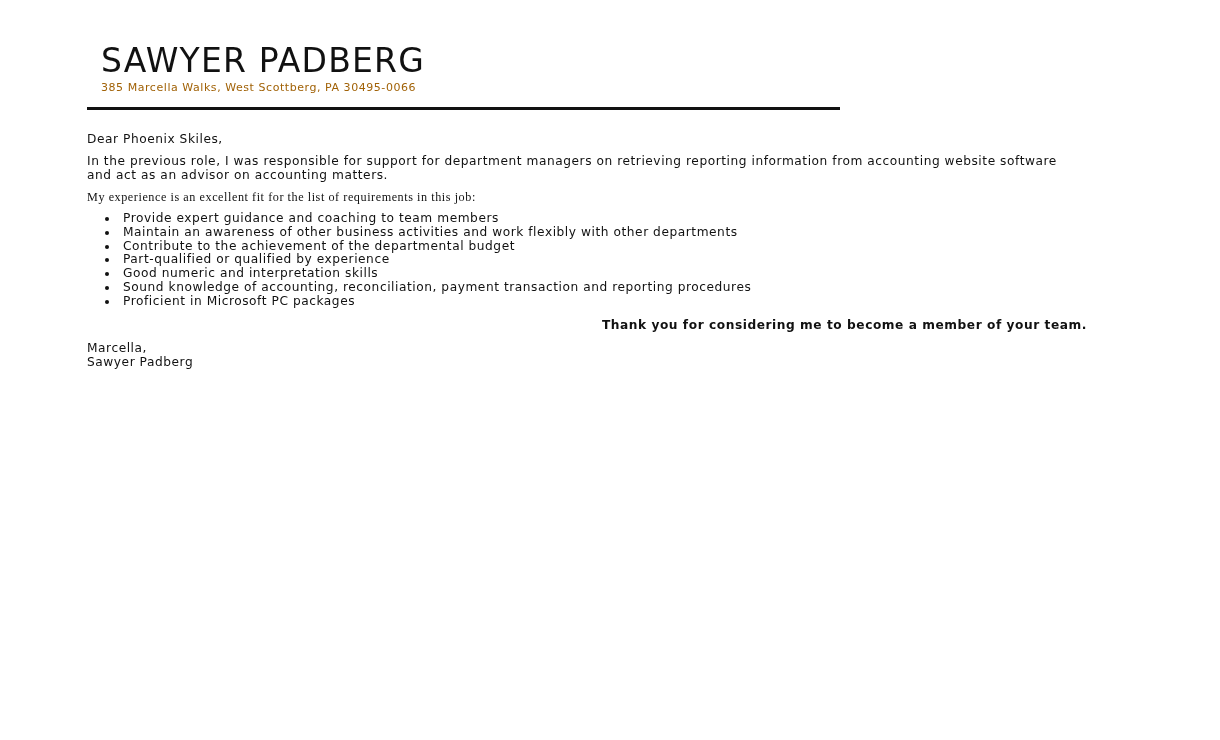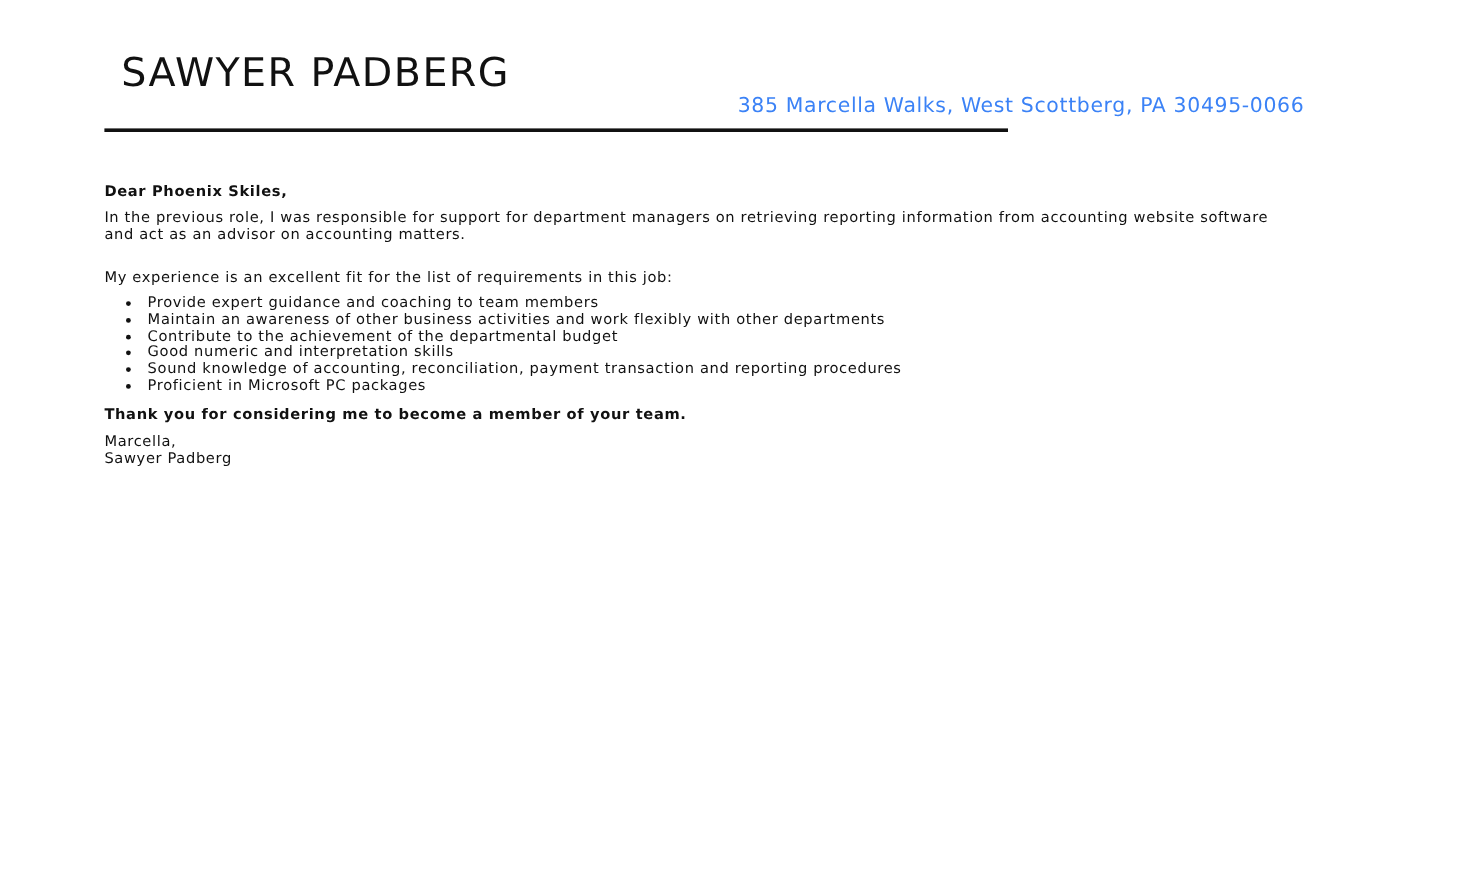--- a/index.html
+++ b/index.html
@@ -27,49 +27,48 @@
     }
     .name {
       font-size: 33px;
       font-weight: normal;
       letter-spacing: 1.2px;
       line-height: 38px;
       margin: 0;
       color: #111;
     }
     .address {
-      font-size: 17px;
+      font-size: 11px;
       line-height: 16px;
       letter-spacing: 0.55px;
       margin: 0;
-      color: #3b82f6;
-      text-align: right;
+      color: #a16207;
     }
     .divider {
       width: 753px;
       height: 3px;
       background: #111;
       margin-top: 11px;
       border: none;
     }
     .body-text {
       font-size: 12.2px;
       letter-spacing: 0.55px;
       line-height: 14px;
     }
     .salutation {
-      margin-top: 42px;
-      font-weight: bold;
+      margin-top: 22px;
+      font-weight: normal;
     }
     p {
       margin: 0;
     }
     .para-1 { margin-top: 9px; }
     .para-2 { margin-top: 8px; width: 975px; }
-    .para-3 { margin-top: 22px; }
+    .para-3 { margin-top: 8px; font-family: Liberation Serif, serif; }
     ul.reqs {
       margin: 8px 0 0 0;
       padding-left: 36px;
       list-style: none;
     }
     ul.reqs li {
       position: relative;
       line-height: 13.8px;
     }
     ul.reqs li::before {
@@ -78,20 +77,21 @@
       left: -18px;
       top: 5px;
       width: 4px;
       height: 4px;
       border-radius: 50%;
       background: #111;
     }
     .closing-line {
       margin-top: 9px;
       font-weight: bold;
+      text-align: right;
     }
     .signoff {
       margin-top: 9px;
     }
   </style>
 </head>
 <body>
 
 <div class="page">
   <div class="header">
@@ -102,20 +102,21 @@
 
   <div class="body-text">
     <p class="salutation">Dear Phoenix Skiles,</p>
     <p class="para-2">In the previous role, I was responsible for support for department managers on retrieving reporting information from accounting website software and act as an advisor on accounting matters.</p>
     <p class="para-3">My experience is an excellent fit for the list of requirements in this job:</p>
 
     <ul class="reqs">
       <li>Provide expert guidance and coaching to team members</li>
       <li>Maintain an awareness of other business activities and work flexibly with other departments</li>
       <li>Contribute to the achievement of the departmental budget</li>
+      <li>Part-qualified or qualified by experience</li>
       <li>Good numeric and interpretation skills</li>
       <li>Sound knowledge of accounting, reconciliation, payment transaction and reporting procedures</li>
       <li>Proficient in Microsoft PC packages</li>
     </ul>
 
     <p class="closing-line">Thank you for considering me to become a member of your team.</p>
     <div class="signoff">
       <p>Marcella,</p>
       <p>Sawyer Padberg</p>
     </div>

